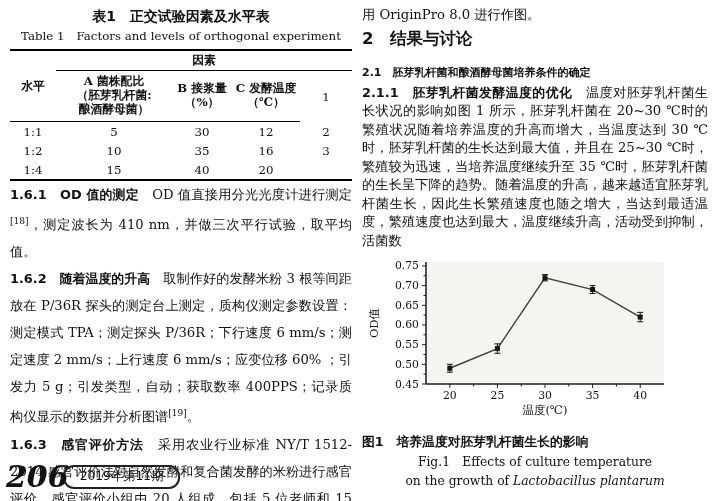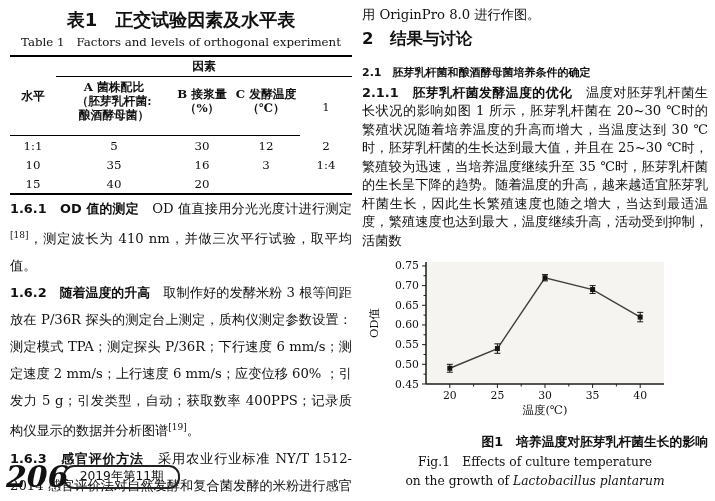--- a/index.html
+++ b/index.html
@@ -6,47 +6,47 @@
   body{
     width:715px;height:501px;position:relative;background:#ffffff;overflow:hidden;
     font-family:"DejaVu Serif","Liberation Serif",serif;color:#111;
   }
   .col{position:absolute;top:6px;}
   .col-left{left:10px;width:342px;}
   .col-right{left:362px;width:346px;}
 
   
   .tbl-caption-zh{text-align:center;font-family:"DejaVu Sans","Liberation Sans",sans-serif;
-    font-weight:700;font-size:18px;margin:2px 0 3px;}
+    font-weight:700;font-size:14px;margin:2px 0 3px;}
   .tbl-caption-en{text-align:center;font-size:11.8px;margin:0 0 4px;}
   .otable{display:grid;grid-template-columns:46px 116px 60px 68px 52px;
     border-top:2px solid #000;border-bottom:2px solid #000;
     font-size:11.8px;line-height:14px;text-align:center;}
   .otable .cell{display:flex;align-items:center;justify-content:center;}
   .c-level{grid-row:1/3;grid-column:1;font-weight:700;border-bottom:1px solid #000;}
   .c-group{grid-column:2/6;grid-row:1;border-bottom:1px solid #000;font-weight:700;padding:2px 0 3px;}
-  .c-factor{grid-row:2;border-bottom:1px solid #000;white-space:pre-line;padding:3px 0 13px;font-weight:700;}
+  .c-factor{grid-row:2;border-bottom:1px solid #000;white-space:pre-line;padding:3px 0 5px;font-weight:700;}
   .c-data{padding:3px 0 2px;}
 
   
   .h16{font-family:"DejaVu Sans","Liberation Sans",sans-serif;font-weight:700;
     font-size:14px;margin:7px 0 4px;}
   .para{font-size:13.2px;line-height:27px;text-align:justify;margin:0;}
   .lead{font-family:"DejaVu Sans","Liberation Sans",sans-serif;font-weight:700;font-size:12.9px;}
   sup{font-size:9px;}
 
   .h2{font-family:"DejaVu Sans","Liberation Sans",sans-serif;font-weight:700;
     font-size:16.5px;margin:3px 0 5px;}
   .h21{font-family:"DejaVu Sans","Liberation Sans",sans-serif;font-weight:700;
     font-size:11px;margin:15px 0 4px;}
   .rpara{font-size:13.2px;line-height:18.5px;text-align:justify;margin:0;}
 
   
   .figure{margin-top:2px;}
-  .fig-cap-zh{text-align:right;font-family:"DejaVu Sans","Liberation Sans",sans-serif;
+  .fig-cap-zh{text-align:left;font-family:"DejaVu Sans","Liberation Sans",sans-serif;
     font-weight:700;font-size:12.8px;margin:6px 0 2px;}
   .fig-cap-en{text-align:center;font-size:12.3px;line-height:19px;margin:0;}
   .species{font-style:italic;}
 
   
   .footer{position:absolute;left:6px;top:459px;display:flex;align-items:center;}
   .pageno{font-style:italic;font-weight:700;font-size:30px;position:relative;z-index:2;}
   .issue-pill{border:2px solid #222;border-radius:11px;padding:1px 15px 2px;
     font-size:12.3px;margin-left:-6px;font-family:"DejaVu Sans","Liberation Sans",sans-serif;}
 </style>
@@ -68,20 +68,21 @@
     <div class="cell c-factor">C 发酵温度
 （℃）</div>
 
     <div class="cell c-data">1</div>
     <div class="cell c-data">1:1</div>
     <div class="cell c-data">5</div>
     <div class="cell c-data">30</div>
     <div class="cell c-data">12</div>
 
     <div class="cell c-data">2</div>
+    <div class="cell c-data">1:2</div>
     <div class="cell c-data">10</div>
     <div class="cell c-data">35</div>
     <div class="cell c-data">16</div>
 
     <div class="cell c-data">3</div>
     <div class="cell c-data">1:4</div>
     <div class="cell c-data">15</div>
     <div class="cell c-data">40</div>
     <div class="cell c-data">20</div>
   </div>

